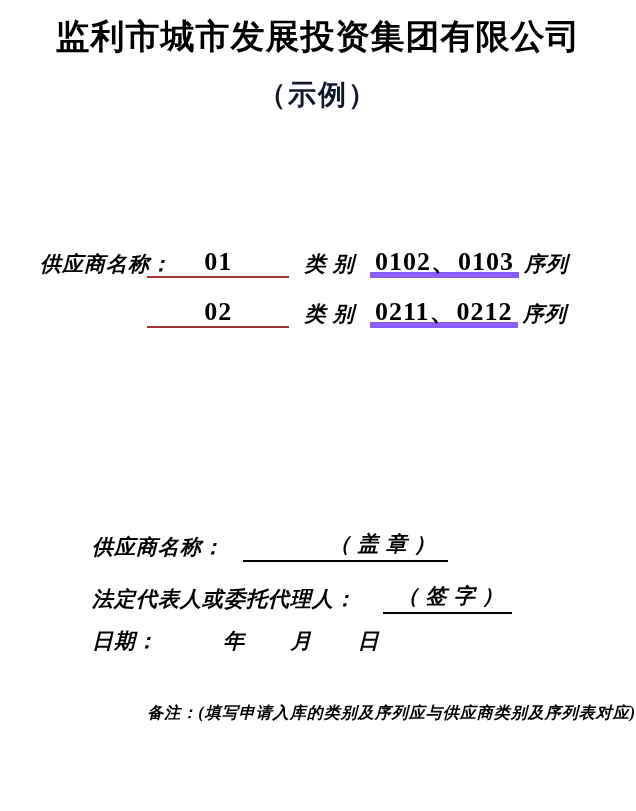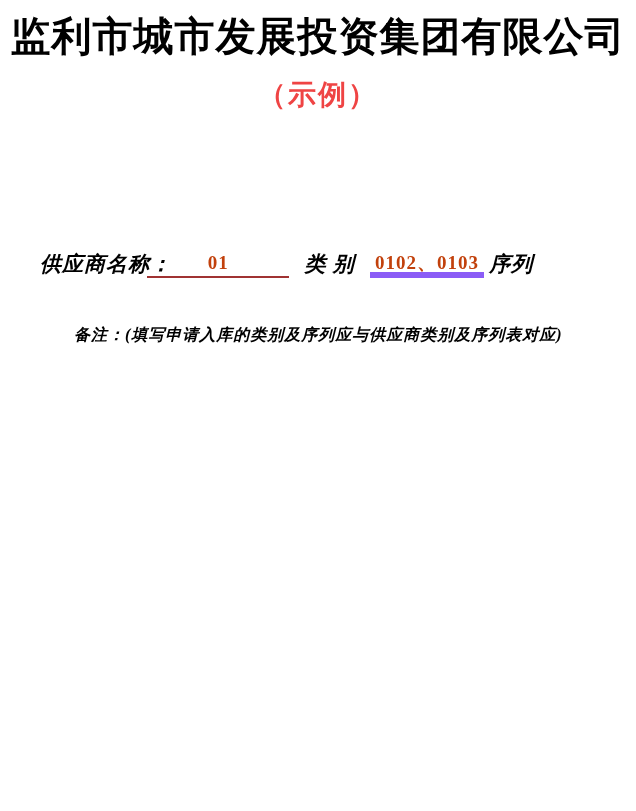--- a/index.html
+++ b/index.html
@@ -11,31 +11,31 @@
     background: #ffffff;
     color: #000000;
     font-family: "Liberation Serif", "DejaVu Serif", serif;
     overflow: hidden;
   }
   
   .title-block {
     padding-top: 20px;
     text-align: center;
     font-weight: bold;
-    font-size: 40px;
+    font-size: 34px;
     line-height: 34px;
     letter-spacing: 1px;
   }
   .example-line {
     margin-top: 24px;
     text-align: center;
     font-weight: bold;
     font-size: 28px;
     line-height: 34px;
-    color: #ef4444;
+    color: #0f172a;
     letter-spacing: 2px;
   }
   
   .kai {
     font-style: italic;
     font-weight: 600;
     letter-spacing: 1px;
   }
   
   .apply-section { margin: 136px 0 0 40px; }
@@ -49,24 +49,24 @@
   .apply-label-cell { display: inline-block; width: 102px; vertical-align: bottom; }
   .num-blank {
     display: inline-block;
     width: 142px;
     text-align: center;
     border-bottom: 2px solid #a03232;
     vertical-align: bottom;
     height: 30px;
   }
   .red-num {
-    color: #c2410c;
+    color: #000000;
     font-style: normal;
     font-weight: 600;
-    font-size: 19px;
+    font-size: 26px;
     letter-spacing: 1px;
   }
   .cat-label { margin-left: 10px; }
   .codes-blank {
     display: inline-block;
     margin-left: 10px;
     padding: 0 5px 1px 5px;
     border-bottom: 6px solid #8b5cf6;
     vertical-align: bottom;
     height: 30px;
@@ -92,20 +92,21 @@
   .signature-blank { margin-left: 22px; padding: 0 8px 0 14px; }
   .date-year { margin-left: 60px; }
   .date-month { margin-left: 40px; }
   .date-day { margin-left: 40px; }
   
   .note-line {
     margin: 46px 0 0 74px;
     font-size: 16px;
     line-height: 22px;
     font-weight: bold;
+    text-align: right;
   }
 </style>
 </head>
 <body>
 
 <div class="page">
 
   <div class="title-block">
     <div>监利市城市发展投资集团有限公司</div>
   </div>
@@ -114,20 +115,47 @@
   <div class="apply-section">
 
     <div class="apply-row">
       <span class="apply-label-cell kai">供应商名称：</span>
       <span class="num-blank"><span class="red-num">01</span></span>
       <span class="kai cat-label">类 别</span>
       <span class="codes-blank"><span class="red-num">0102、0103</span></span>
       <span class="kai seq-label">序列</span>
     </div>
 
+    <div class="apply-row">
+      <span class="apply-label-cell kai"></span>
+      <span class="num-blank"><span class="red-num">02</span></span>
+      <span class="kai cat-label">类 别</span>
+      <span class="codes-blank"><span class="red-num">0211、0212</span></span>
+      <span class="kai seq-label">序列</span>
+    </div>
 
 
   </div>
 
+  <div class="sign-section">
+
+    <div class="sign-row sign-row-1">
+      <span class="kai">供应商名称：</span>
+      <span class="sig-blank seal-blank"><span class="kai">（ 盖  章 ）</span></span>
+    </div>
+
+    <div class="sign-row sign-row-2">
+      <span class="kai">法定代表人或委托代理人：</span>
+      <span class="sig-blank signature-blank"><span class="kai">（ 签  字 ）</span></span>
+    </div>
+
+    <div class="sign-row">
+      <span class="kai">日期：</span>
+      <span class="kai date-year">年</span>
+      <span class="kai date-month">月</span>
+      <span class="kai date-day">日</span>
+    </div>
+
+  </div>
 
   <div class="note-line kai">备注：(填写申请入库的类别及序列应与供应商类别及序列表对应)</div>
 
 </div>
 
 </body></html>

